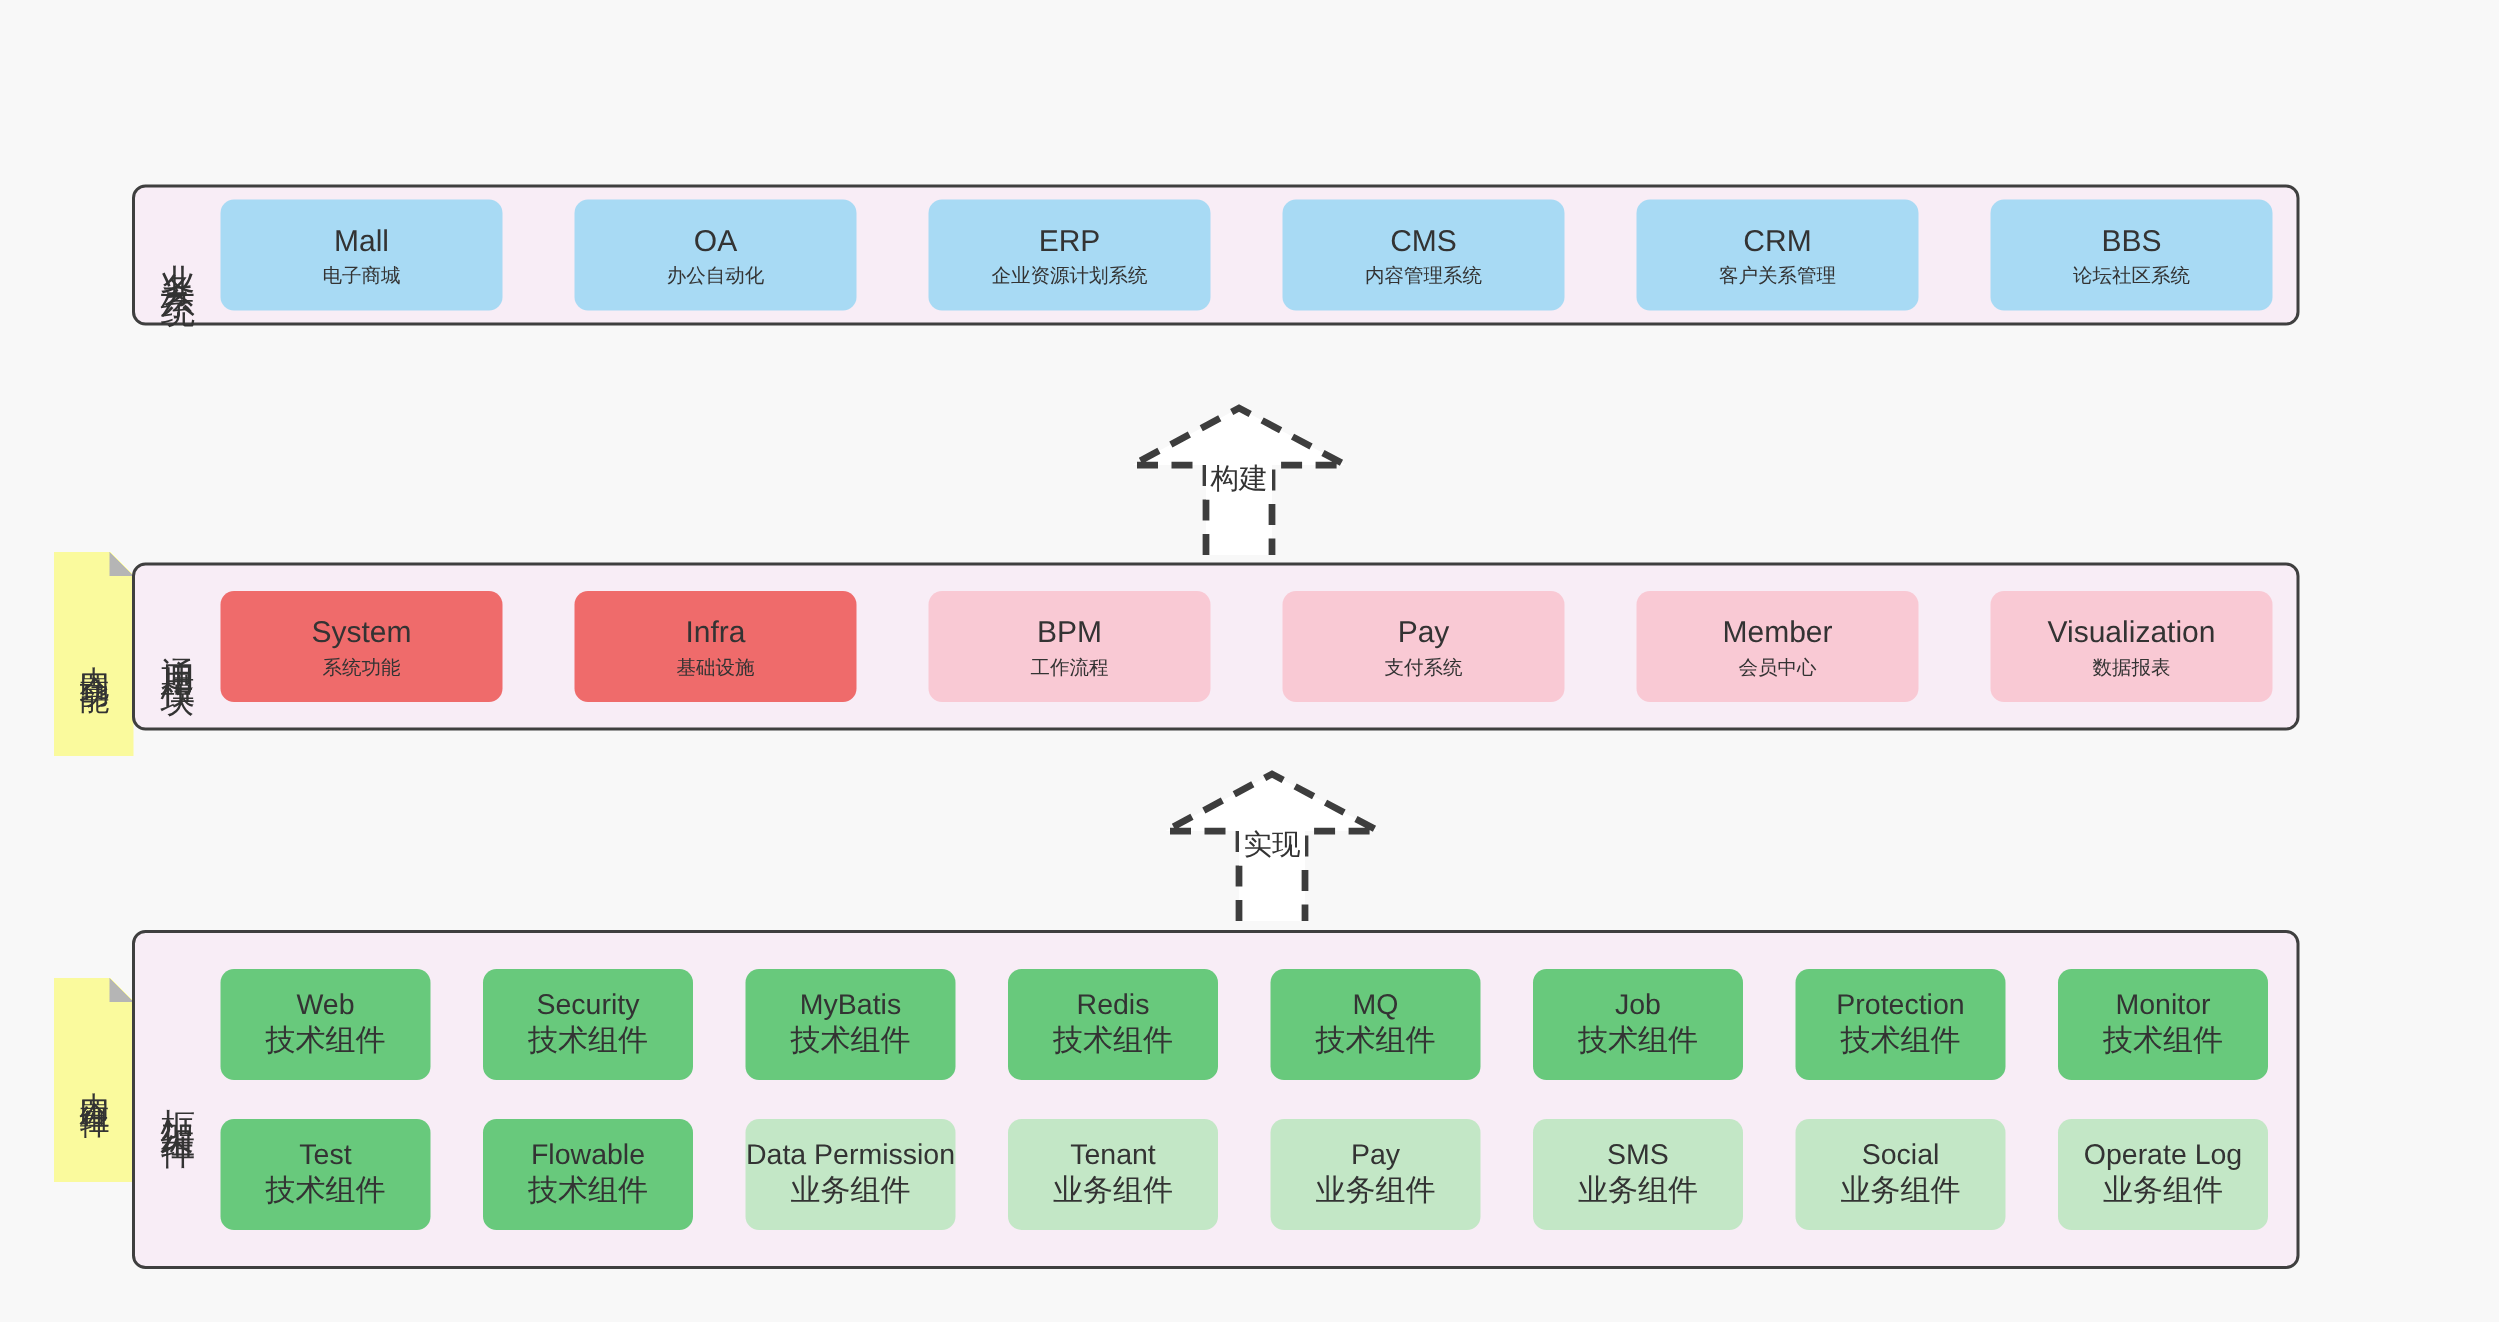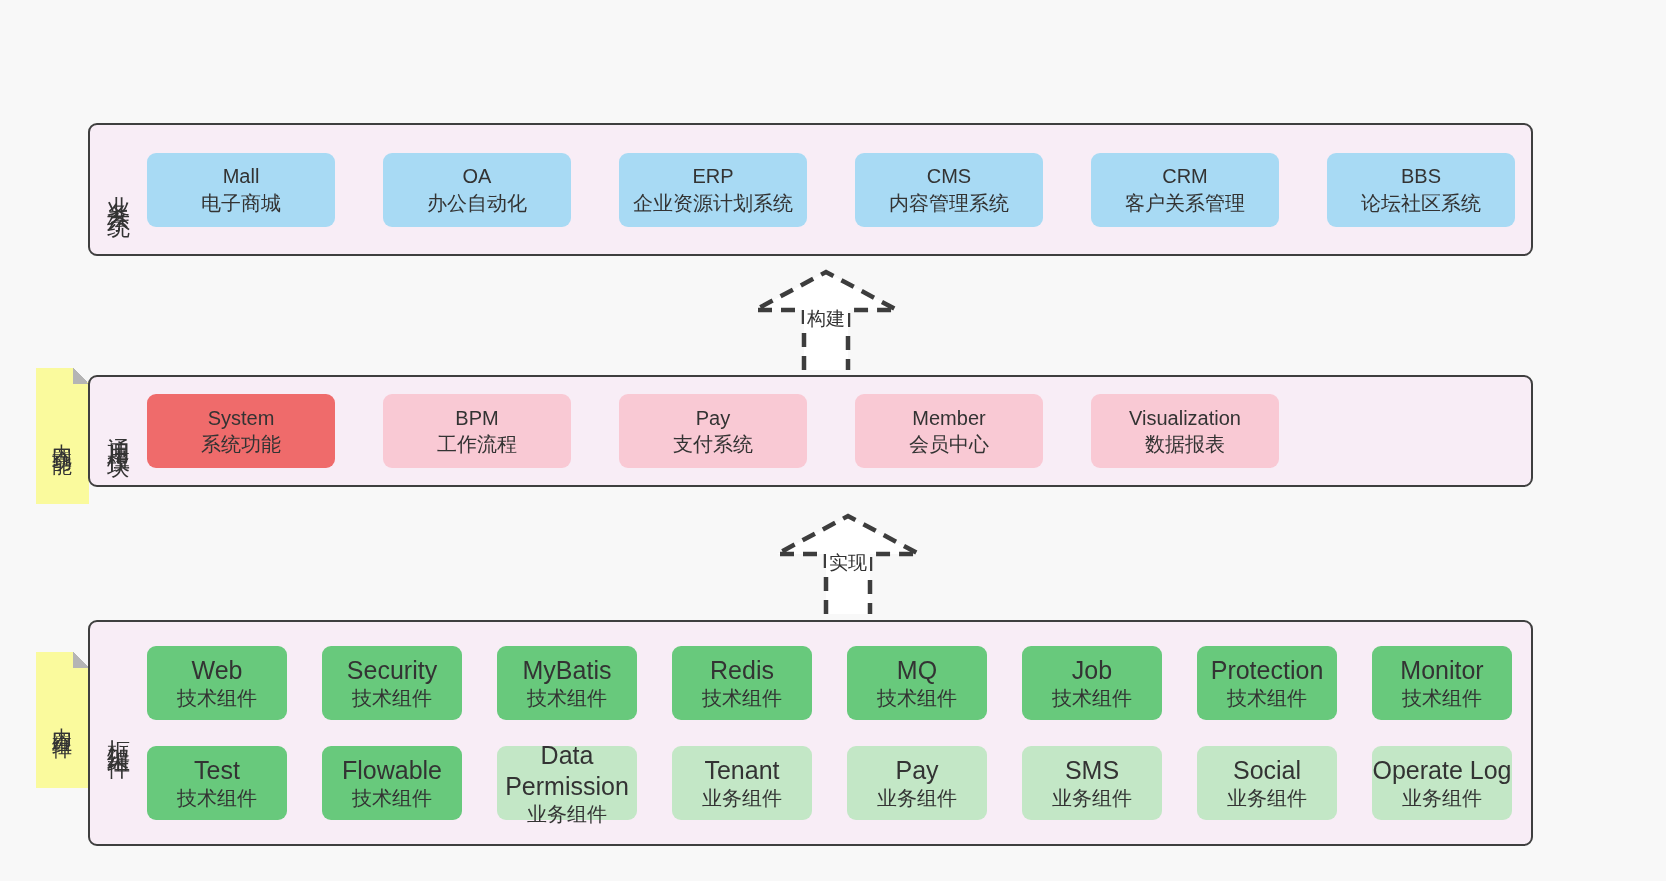--- a/index.html
+++ b/index.html
@@ -11,21 +11,21 @@
     position:relative;overflow:hidden;
   }
   .canvas{position:relative;width:1666px;height:881px;}
 
   
   .band{
     position:absolute;left:88px;width:1445px;box-sizing:border-box;
     background:var(--band_bg);border:2px solid var(--band_border);border-radius:9px;
     display:flex;align-items:center;z-index:2;
   }
-  .band-business{top:123px;height:133px;}
+  .band-business{top:123px;height:94px;}
   .band-modules{top:375px;height:112px;}
   .band-components{top:620px;height:226px;}
 
   .band-label{flex:0 0 57px;display:flex;align-items:center;justify-content:center;}
   .vtext{
     writing-mode:vertical-rl;text-orientation:upright;
     font-size:23px;letter-spacing:6px;color:var(--text);line-height:1;
   }
 
   .boxes6{flex:1;display:flex;gap:48px;padding-right:22px;}
@@ -33,22 +33,22 @@
     column-gap:35px;row-gap:26px;padding-right:25px;}
 
   .box{
     border-radius:9px;box-sizing:border-box;
     display:flex;flex-direction:column;align-items:center;justify-content:center;
     text-align:center;color:var(--text);
   }
   .boxes6 .box{width:188px;height:74px;}
   .grid16 .box{width:140px;height:74px;}
   .box-en{font-size:20px;line-height:1.32;}
-  .box-zh{font-size:20px;line-height:1.32;}
-  .grid16 .box-en{font-size:25px;line-height:1.24;}
+  .box-zh{font-size:13px;line-height:1.32;}
+  .grid16 .box-en{font-size:19px;line-height:1.24;}
   .grid16 .box-zh{font-size:20px;line-height:1.24;}
 
   .c-blue{background:var(--blue);}
   .c-red{background:var(--red);}
   .c-pink{background:var(--pink);}
   .c-green{background:var(--green);}
   .c-lightgreen{background:var(--light_green);}
 
   
   .note{
@@ -129,20 +129,24 @@
 
   <div class="band band-modules">
     <div class="band-label">
       <span class="vtext">通用模块</span>
     </div>
     <div class="boxes6">
         <div class="box c-red">
           <div class="box-en">System</div>
           <div class="box-zh">系统功能</div>
         </div>
+        <div class="box c-red">
+          <div class="box-en">Infra</div>
+          <div class="box-zh">基础设施</div>
+        </div>
         <div class="box c-pink">
           <div class="box-en">BPM</div>
           <div class="box-zh">工作流程</div>
         </div>
         <div class="box c-pink">
           <div class="box-en">Pay</div>
           <div class="box-zh">支付系统</div>
         </div>
         <div class="box c-pink">
           <div class="box-en">Member</div>

